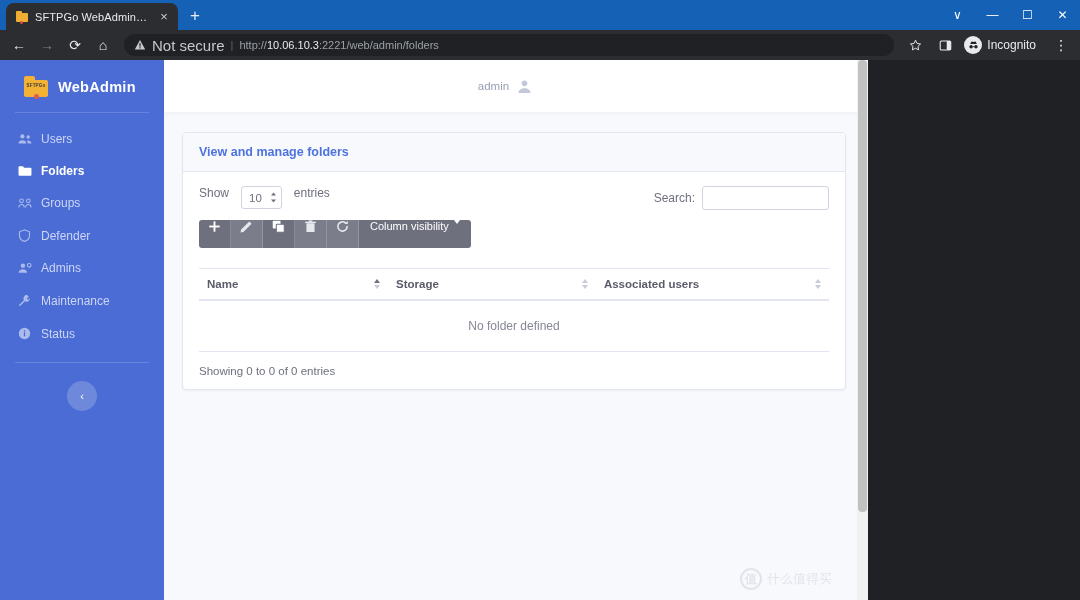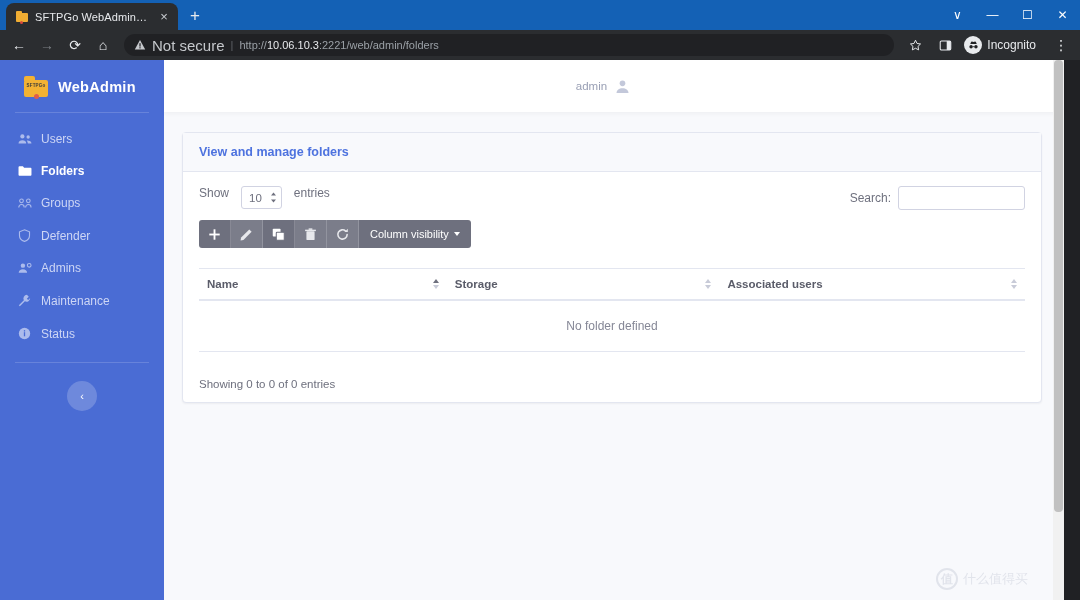--- a/index.html
+++ b/index.html
@@ -85,21 +85,21 @@
     height: 24px; border-radius: 12px;
   }
   .incog-avatar {
     width: 18px; height: 18px; border-radius: 50%; background: #e8eaed;
     display: flex; align-items: center; justify-content: center; color: #202124;
     font-size: 11px;
   }
   .incog-label { color: #e8eaed; font-size: 12px; }
 
   
-  .page { position: absolute; left: 0; top: 60px; width: 1064px; height: 540px; display: flex; }
+  .page { position: absolute; left: 0; top: 60px; width: 868px; height: 540px; display: flex; }
 
   
   .sidebar {
     width: 164px; background: #4a6cd4; flex: 0 0 164px; position: relative;
     overflow: hidden;
   }
   .brand {
     display: flex; align-items: center; gap: 10px; padding: 16px 0 14px 24px;
   }
   .brand-logo { width: 24px; height: 22px; position: relative; flex: 0 0 auto; }
@@ -180,21 +180,21 @@
   .dt-filter { font-size: 12px; color: #6e707e; display: flex; align-items: center; gap: 7px; }
   .search-input {
     width: 127px; height: 24px; border: 1px solid #d1d3e2; border-radius: 3px;
     background: #fff; font-size: 11.5px; padding: 0 6px; color: #6e707e;
     font-family: "Liberation Sans", sans-serif;
   }
 
   .btn-group { display: flex; margin-top: 11px; }
   .dt-btn {
     background: #6e707e; color: #ffffff; height: 28px; border: none;
-    display: flex; align-items: center; justify-content: center;
+    display: flex; align-items: flex-start; justify-content: center;
     padding: 0 9px; font-size: 11px; font-family: "Liberation Sans", sans-serif;
     border-right: 1px solid rgba(255,255,255,.18);
   }
   .dt-btn.alt { background: #7b7d8a; }
   .dt-btn:first-child { border-radius: 3px 0 0 3px; }
   .dt-btn:last-child { border-radius: 0 3px 3px 0; border-right: none; padding: 0 11px; }
   .dt-btn svg { display: block; }
   .dt-btn .cv-caret {
     margin-left: 5px; border-left: 3.5px solid transparent; border-right: 3.5px solid transparent;
     border-top: 4px solid #ffffff; display: inline-block;
@@ -215,21 +215,21 @@
   .sort-ind i.up { border-bottom: 4px solid #c8cbd8; }
   .sort-ind i.down { border-top: 4px solid #c8cbd8; }
   .sort-ind.asc i.up { border-bottom-color: #6e707e; }
 
   td.dt-empty {
     text-align: center; font-size: 12px; color: #858796; padding: 18px 8px 18px 8px;
     border-bottom: 1px solid #e3e6f0;
   }
 
   .dt-bottom {
-    display: flex; align-items: flex-start; justify-content: space-between; margin-top: 26px;
+    display: flex; align-items: flex-start; justify-content: space-between; margin-top: 13px;
   }
   .dt-info { font-size: 11.5px; color: #6e707e; }
   .pagination { display: flex; }
   .page-btn {
     border: 1px solid #dddfeb; background: #fff; color: #6e8fd4; font-size: 11.5px;
     padding: 5px 11px; font-family: "Liberation Sans", sans-serif;
   }
   .page-btn.prev { border-radius: 3px 0 0 3px; color: #9aa0b5; border-right: none; }
   .page-btn.next { border-radius: 0 3px 3px 0; color: #9aa0b5; }
 

